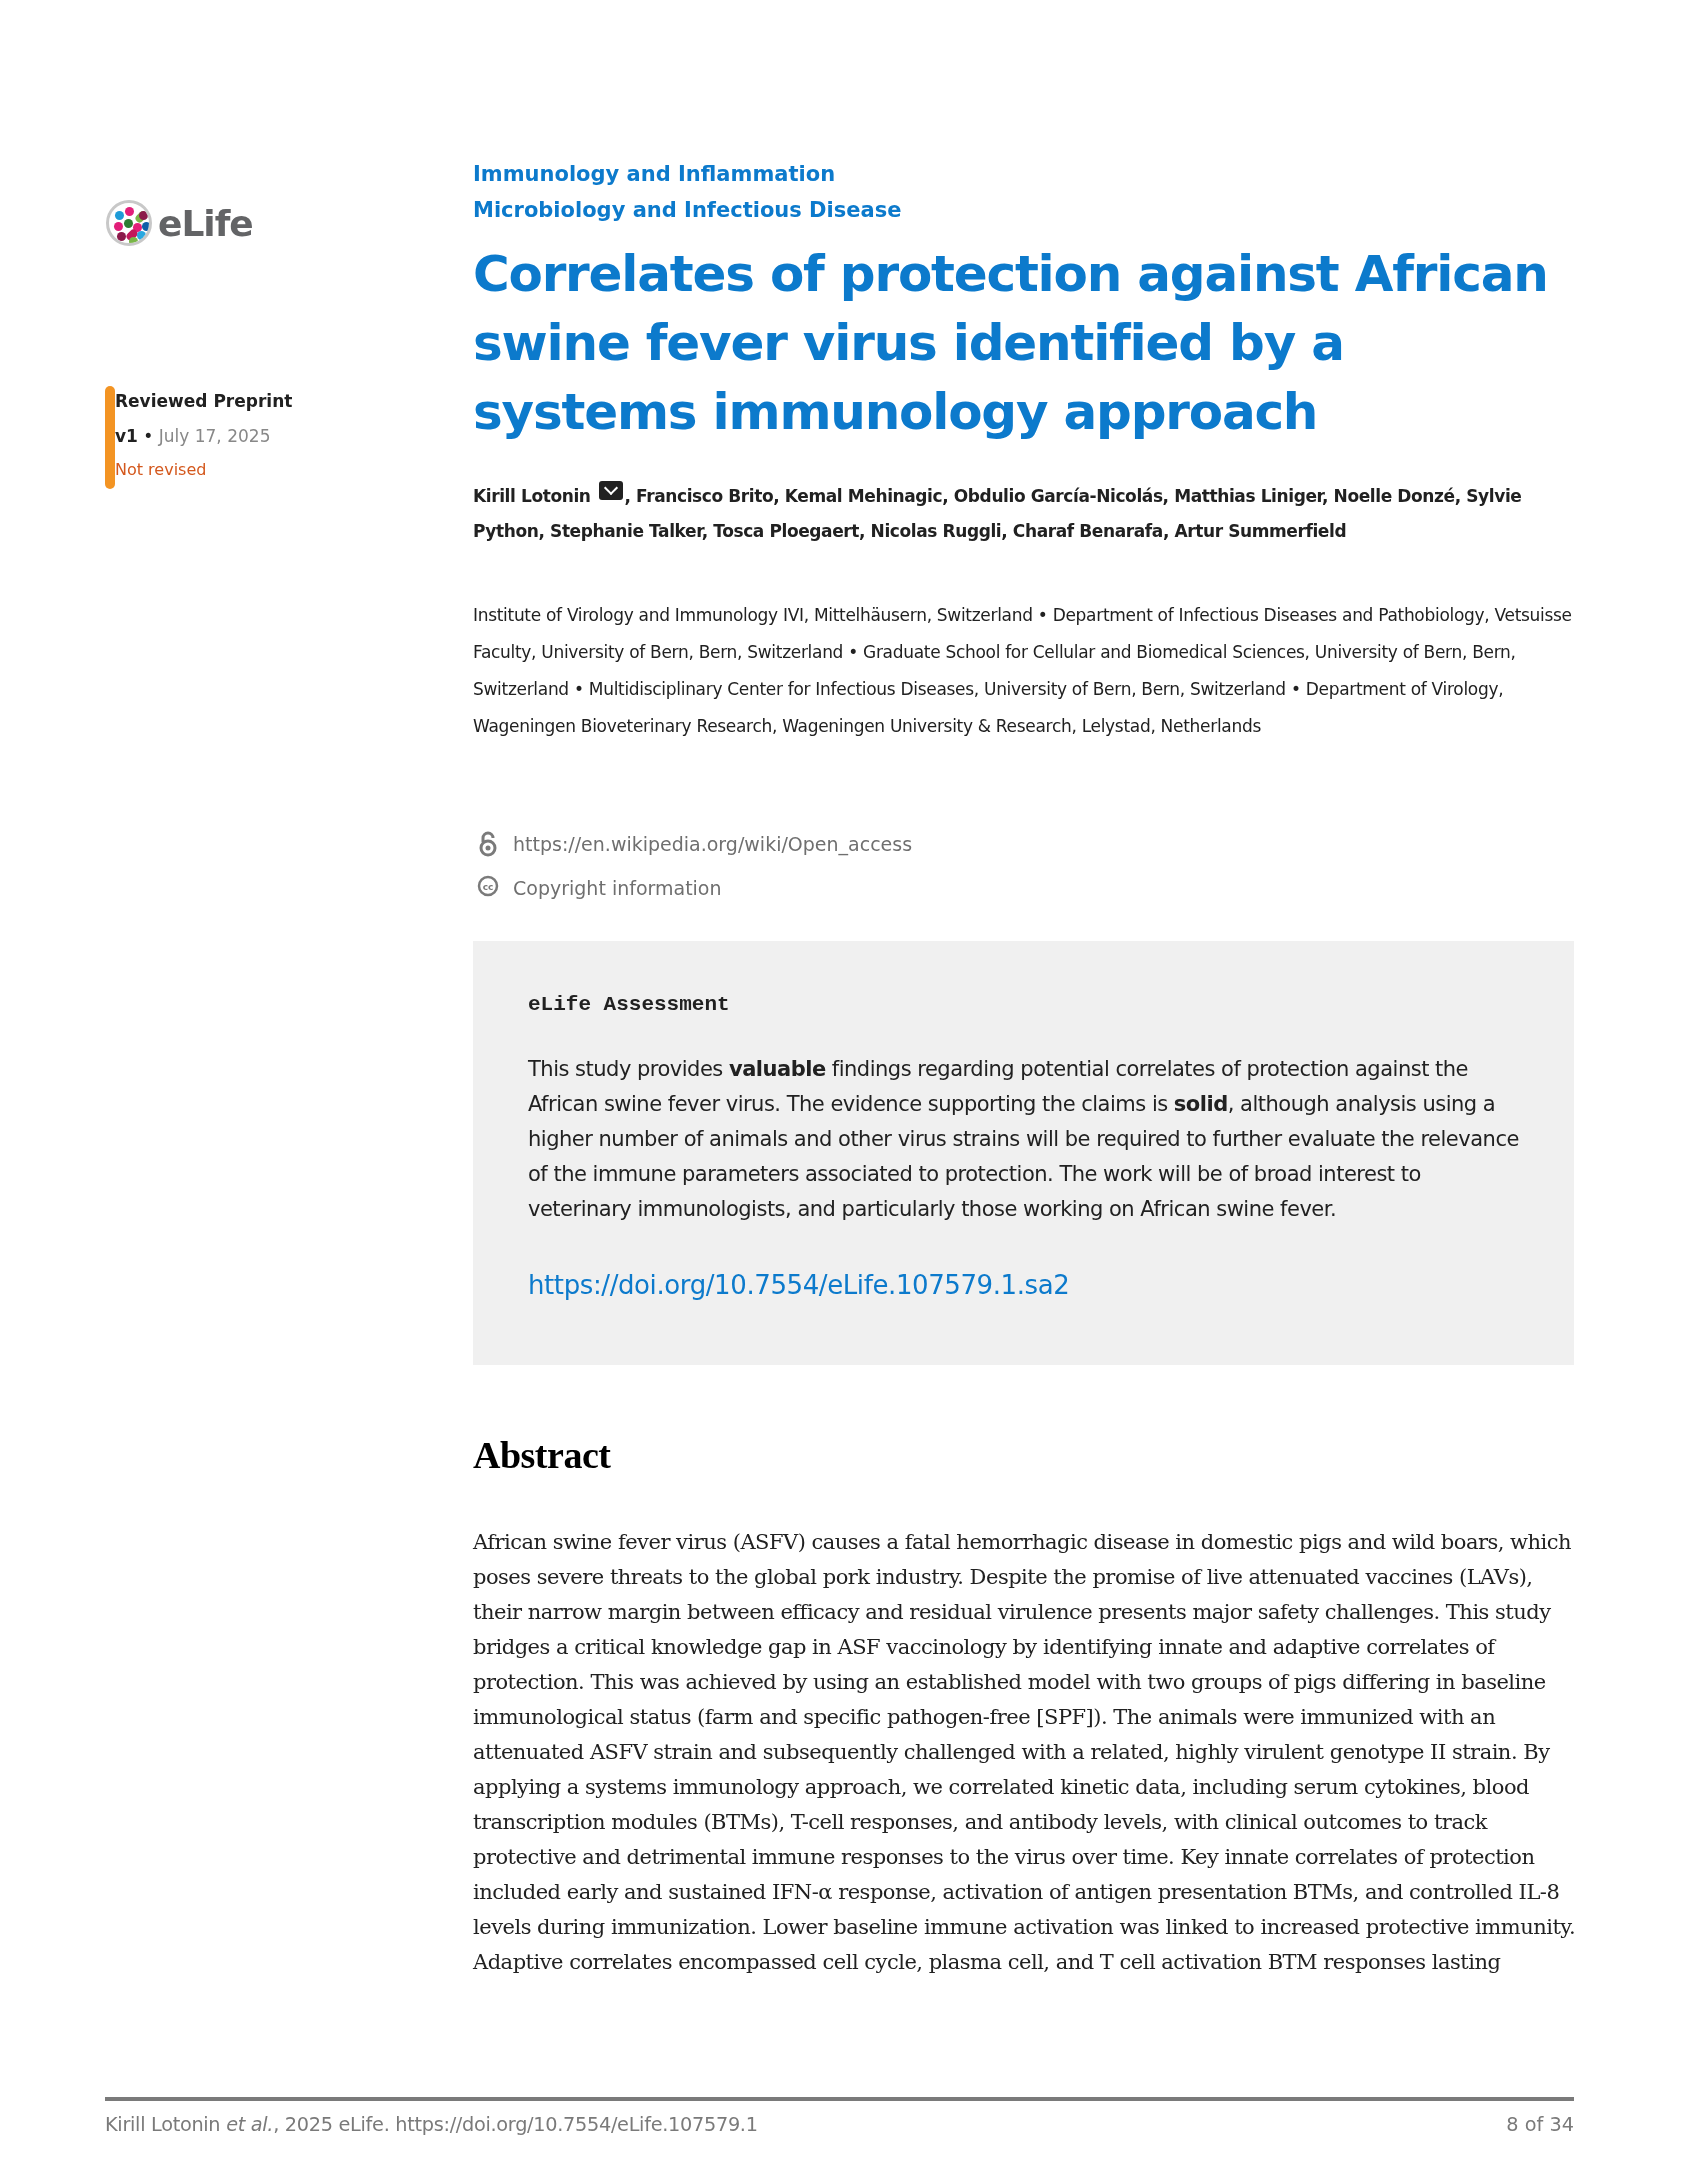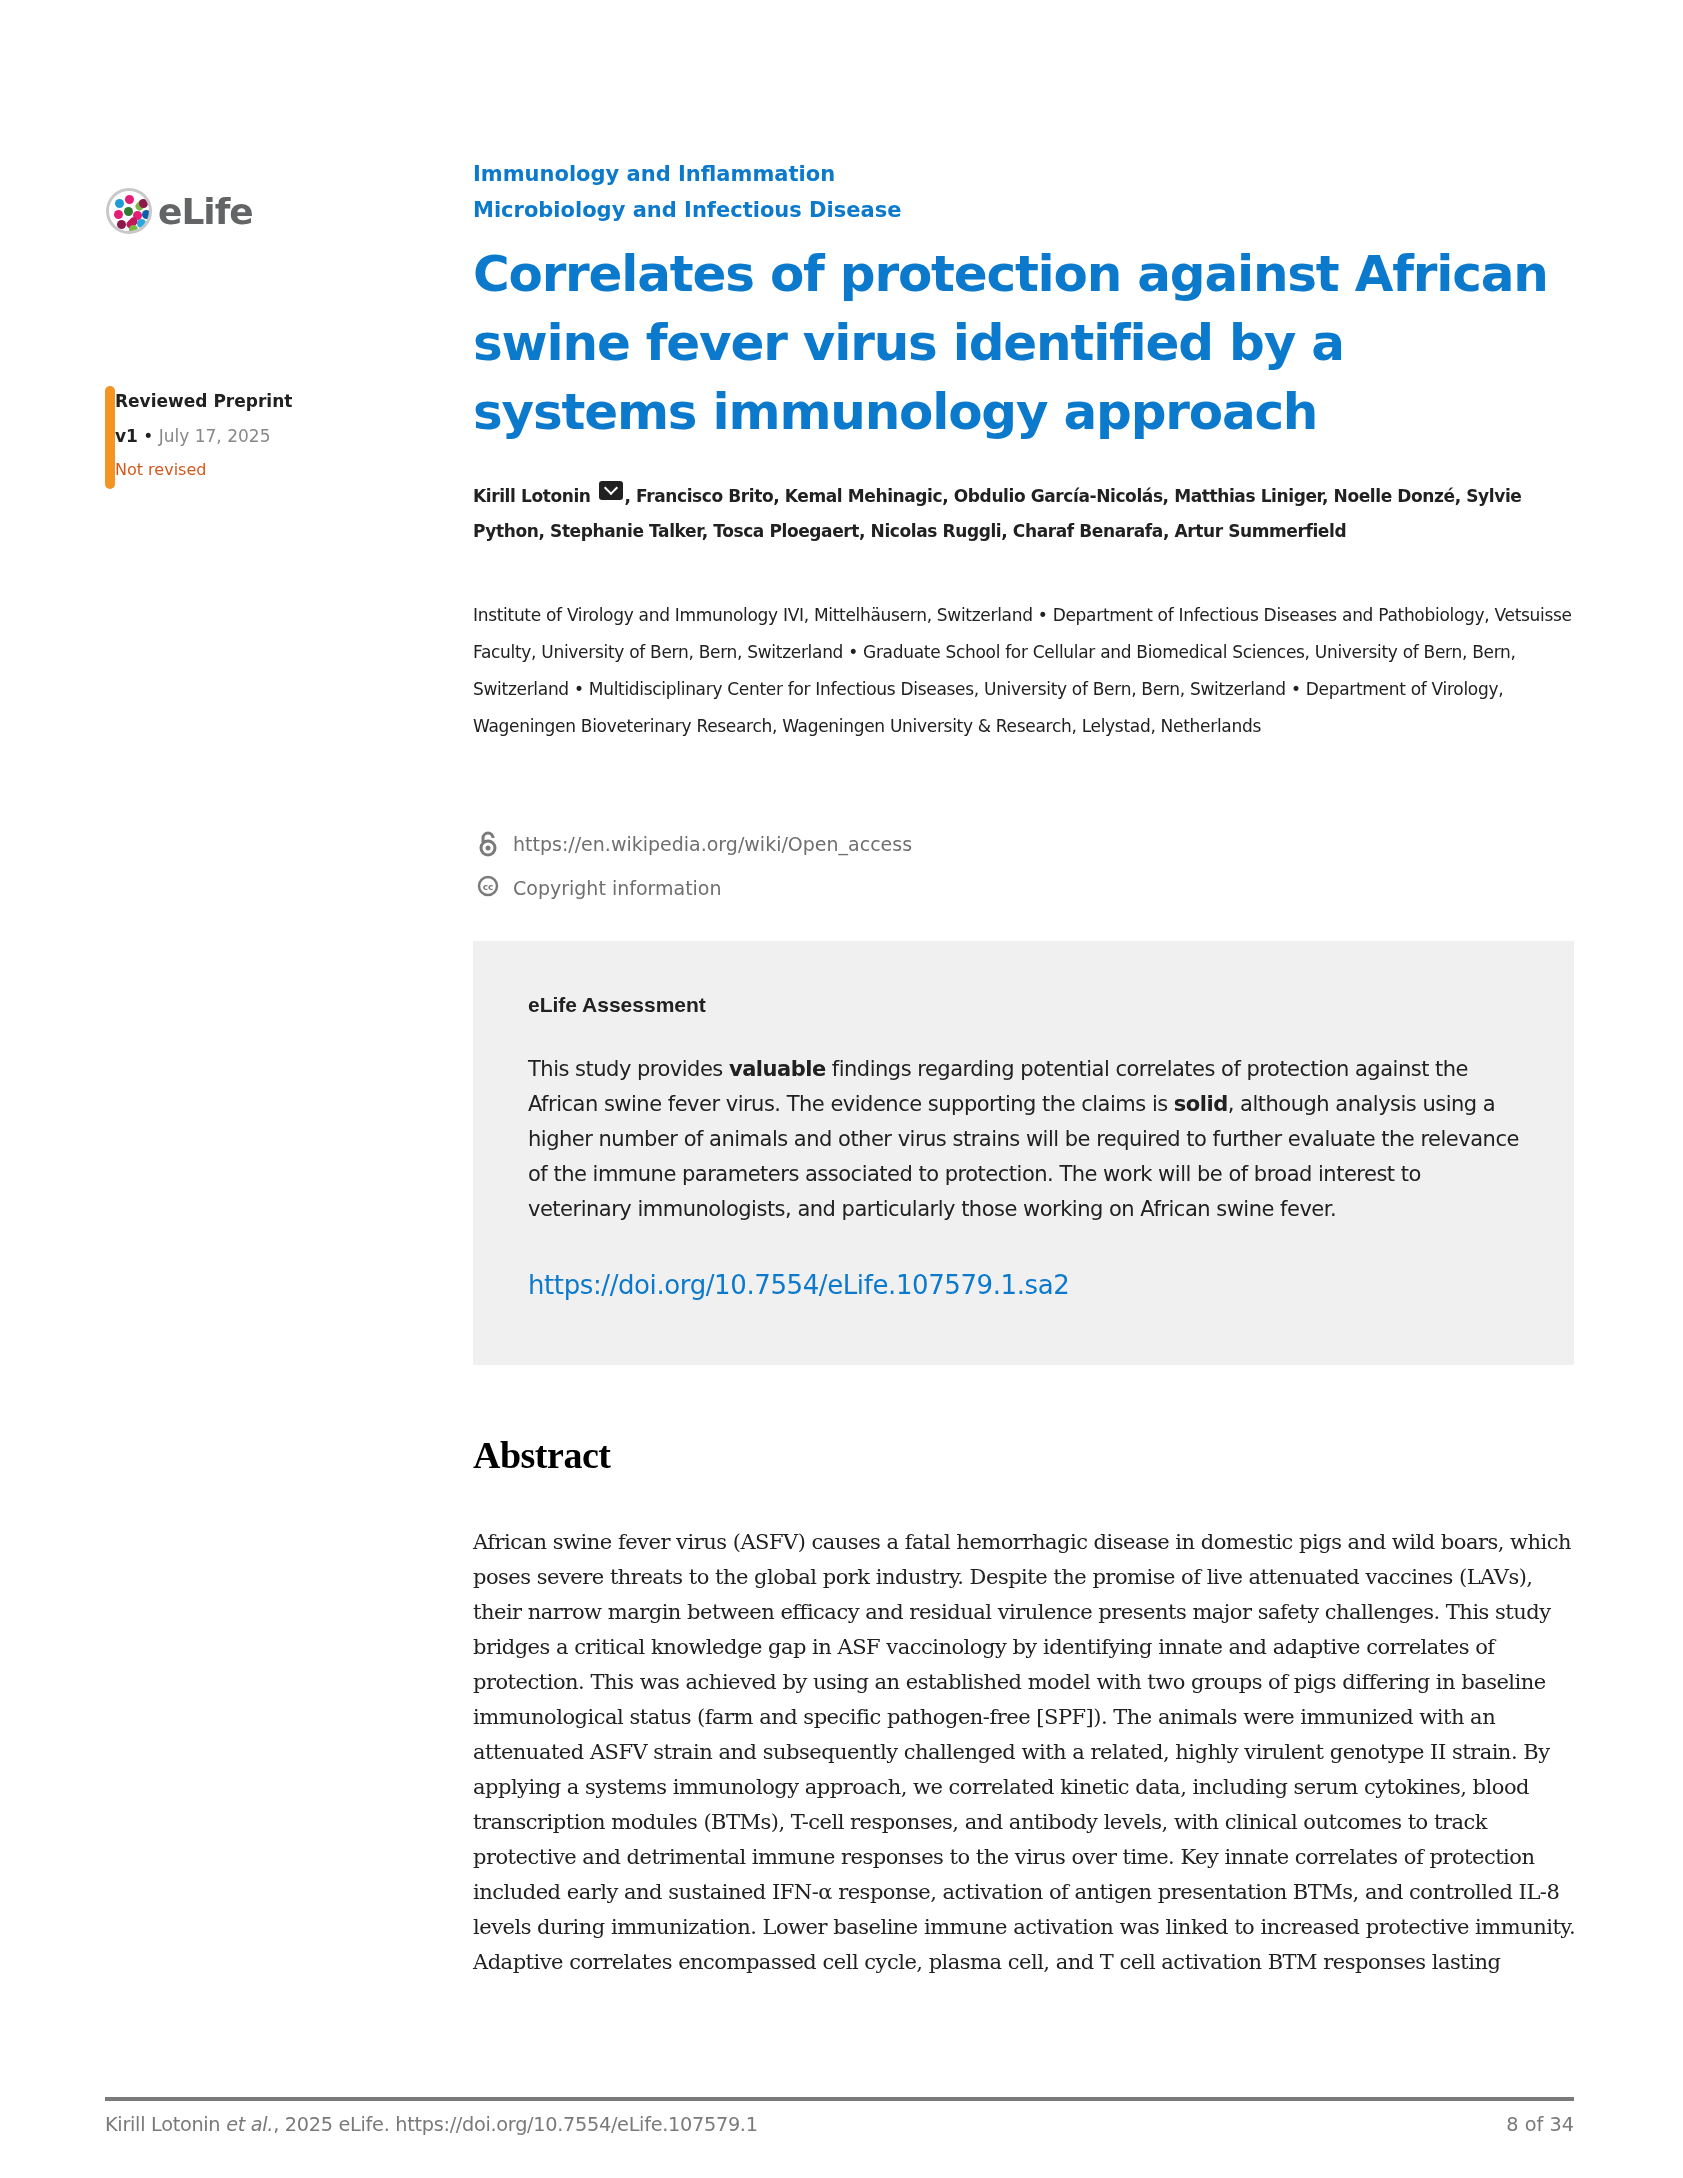--- a/index.html
+++ b/index.html
@@ -1,19 +1,19 @@
 <!DOCTYPE html>
 <html><head>
   <meta charset="utf-8">
   <style>
     * { box-sizing: border-box; margin: 0; padding: 0; }
     html, body { width: 1683px; height: 2178px; background: #ffffff; }
     body { position: relative; font-family: "DejaVu Sans", sans-serif; color: #212121; overflow: hidden; }
 
-    .logo { position: absolute; left: 106px; top: 188px; display: flex; align-items: center; }
+    .logo { position: absolute; left: 106px; top: 200px; display: flex; align-items: center; }
     .logo-mark { width: 46px; height: 46px; border-radius: 50%; border: 3px solid #c8c8c8; position: relative; overflow: hidden; background: #fff; }
     .logo-mark span { position: absolute; width: 9px; height: 9px; border-radius: 50%; }
     .logo-text { font-family: "DejaVu Sans", sans-serif; font-weight: bold; font-size: 36px; color: #636466; margin-left: 6px; letter-spacing: -1px; }
 
     .status-box { position: absolute; left: 105px; top: 386px; padding-left: 10px; }
     .status-bar { position: absolute; left: 0; top: 0; width: 10px; height: 103px; background: #f39423; border-radius: 5px; }
     .status-title { font-family: "DejaVu Sans", sans-serif; font-weight: bold; font-size: 17px; color: #212121; line-height: 20px; padding-top: 5px; }
     .status-version { font-size: 17px; line-height: 20px; margin-top: 15px; }
     .status-version b { color: #212121; }
     .status-version .date { color: #888888; }
@@ -28,21 +28,21 @@
     .mail-icon { display: inline-block; width: 24px; height: 19px; background: #212121; border-radius: 3px; vertical-align: 2px; margin: 0 2px 0 8px; position: relative; }
     .mail-icon::after { content: ""; position: absolute; left: 7px; top: 2px; width: 8px; height: 8px; border-right: 2px solid #fff; border-bottom: 2px solid #fff; transform: rotate(45deg); }
 
     .affiliations { position: absolute; top: 597px; left: 0; width: 1101px; font-size: 17px; line-height: 37px; color: #212121; letter-spacing: -0.3px; }
 
     .links { position: absolute; top: 822px; left: 4px; }
     .link-row { display: flex; align-items: center; height: 44px; font-size: 19px; color: #6f6f6f; }
     .link-row .ic { width: 22px; height: 26px; margin-right: 14px; display: inline-flex; justify-content: center; }
 
     .assessment { position: absolute; top: 941px; left: 0; width: 1101px; height: 424px; background: #f0f0f0; padding: 50px 55px; }
-    .assess-title { font-family: Liberation Sans, sans-serif; font-weight: bold; font-size: 21px; color: #212121; line-height: 28px; }
+    .assess-title { font-family: Liberation Mono, monospace; font-weight: bold; font-size: 21px; color: #212121; line-height: 28px; }
     .assess-body { margin-top: 33px; font-size: 21px; line-height: 35px; color: #212121; letter-spacing: -0.5px; }
     .assess-body b { font-weight: bold; }
     .assess-doi { margin-top: 44px; font-size: 26px; color: #0c7acc; line-height: 28px; letter-spacing: -0.4px; display: inline-block; }
 
     .abstract-head { position: absolute; top: 1430px; left: 0; font-family: Liberation Serif, serif; font-weight: bold; font-size: 38px; color: #000000; line-height: 51px; letter-spacing: -0.5px; }
     .abstract-body { position: absolute; top: 1525px; left: 0; width: 1104px; font-family: "DejaVu Serif", serif; font-size: 21px; line-height: 35px; color: #212121; letter-spacing: -0.5px; }
 
     .footer-rule { position: absolute; left: 105px; top: 2097px; width: 1469px; height: 4px; background: #7a7a7a; }
     .footer-left { position: absolute; left: 105px; top: 2111px; font-size: 19.3px; color: #7a7a7a; line-height: 28px; letter-spacing: -0.3px; }
     .footer-right { position: absolute; right: 109px; top: 2111px; font-size: 19.3px; color: #7a7a7a; line-height: 28px; }

